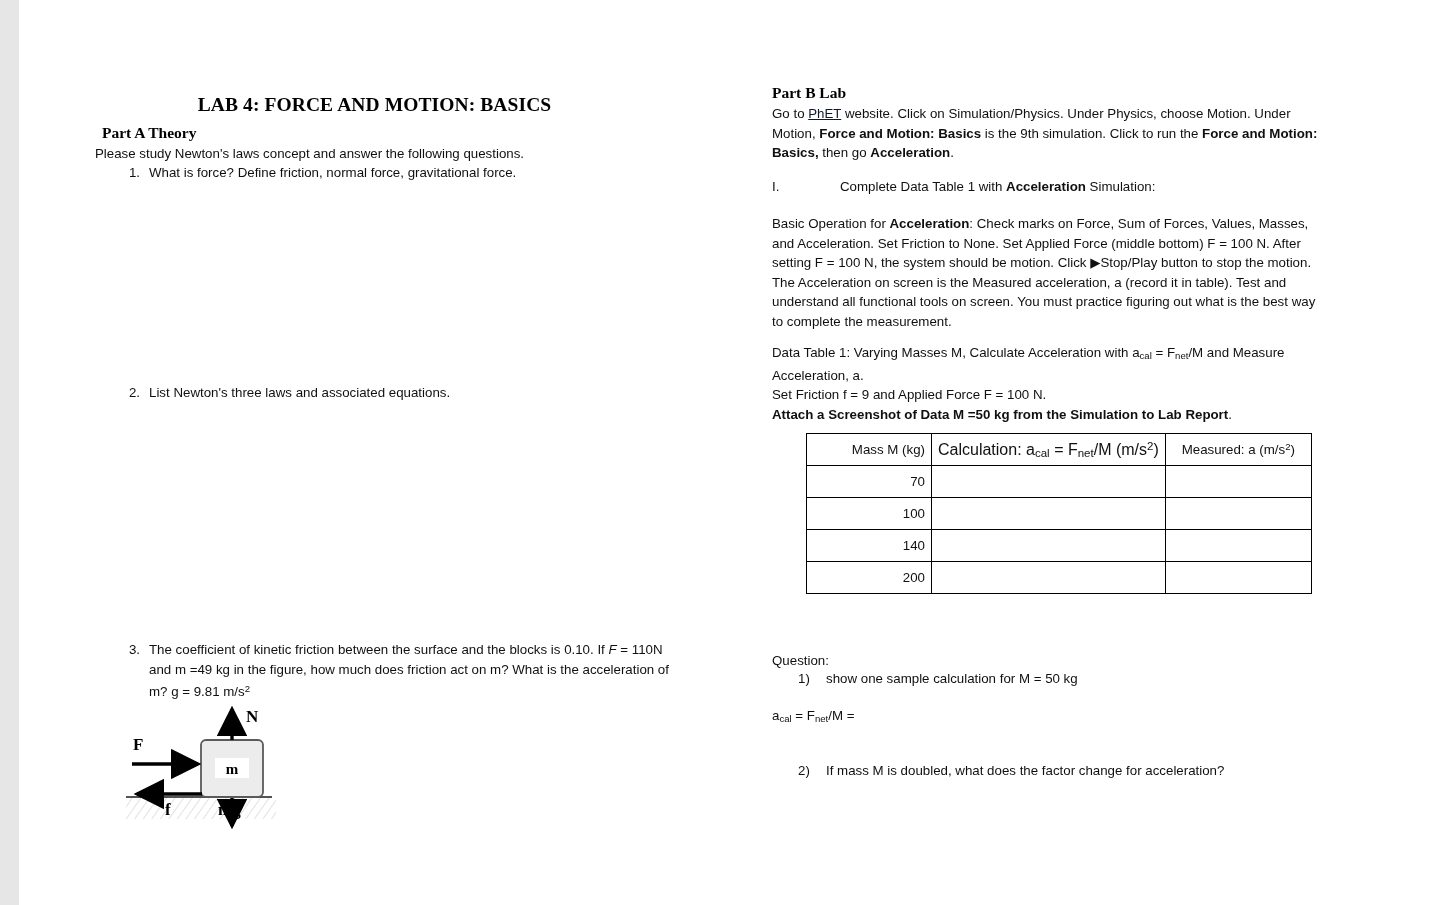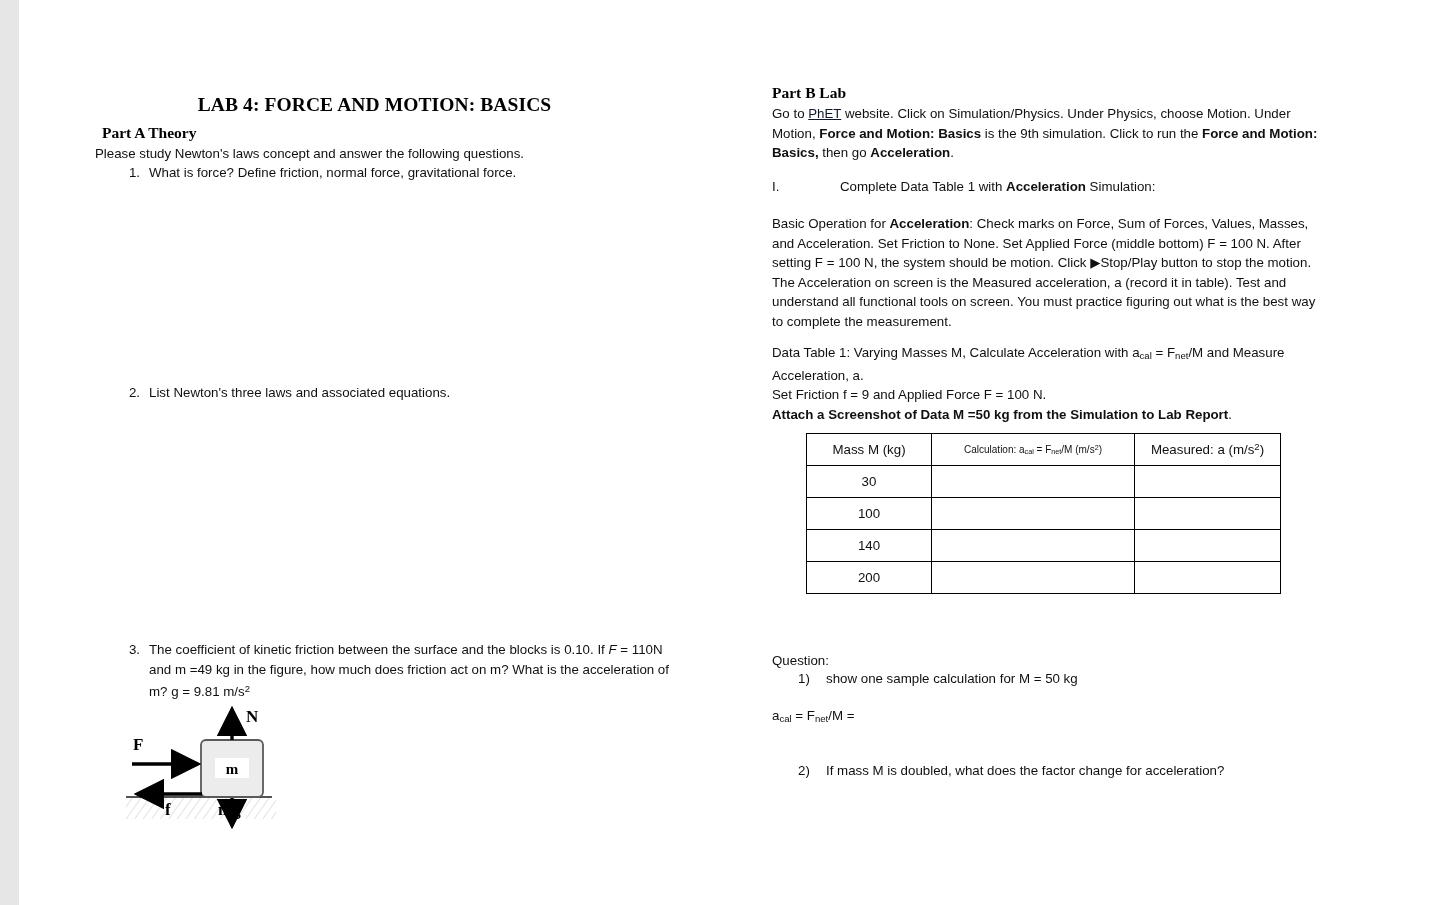--- a/index.html
+++ b/index.html
@@ -134,25 +134,25 @@
     color: #101010;
     table-layout: fixed;
   }
   #data-table td, #data-table th {
     border: 1.3px solid #000;
     height: 32px;
     font-weight: normal;
     padding: 0 6px;
     box-sizing: border-box;
   }
-  #data-table .c-mass { width: 125px; text-align: center; }
+  #data-table .c-mass { width: 125px; text-align: right; }
   #data-table .c-calc { width: 203px; }
   #data-table .c-meas { width: 146px; }
   #data-table thead td { text-align: center; white-space: nowrap; }
-  #data-table thead td.c-calc { font-size: 10px; }
+  #data-table thead td.c-calc { font-size: 16px; }
 
   #question-label { top: 651px; }
   #sub1 { top: 669px; left: 104px; width: 500px; display: flex; }
   #sub2 { top: 761px; left: 104px; width: 540px; display: flex; }
   .sub-num { width: 28px; flex: 0 0 28px; }
   #formula { top: 706px; }
 </style>
 </head>
 <body>
 
@@ -241,21 +241,21 @@
     <table id="data-table">
       <thead>
         <tr>
           <td class="c-mass">Mass M (kg)</td>
           <td class="c-calc"><span>Calculation: a</span><sub>cal</sub><span> = F</span><sub>net</sub><span>/M (m/s</span><sup>2</sup><span>)</span></td>
           <td class="c-meas"><span>Measured: a (m/s</span><sup>2</sup><span>)</span></td>
         </tr>
       </thead>
       <tbody id="data-table-body">
           <tr>
-            <td class="c-mass">30</td>
+            <td class="c-mass">70</td>
             <td class="c-calc"></td>
             <td class="c-meas"></td>
           </tr>
           <tr>
             <td class="c-mass">100</td>
             <td class="c-calc"></td>
             <td class="c-meas"></td>
           </tr>
           <tr>
             <td class="c-mass">140</td>

